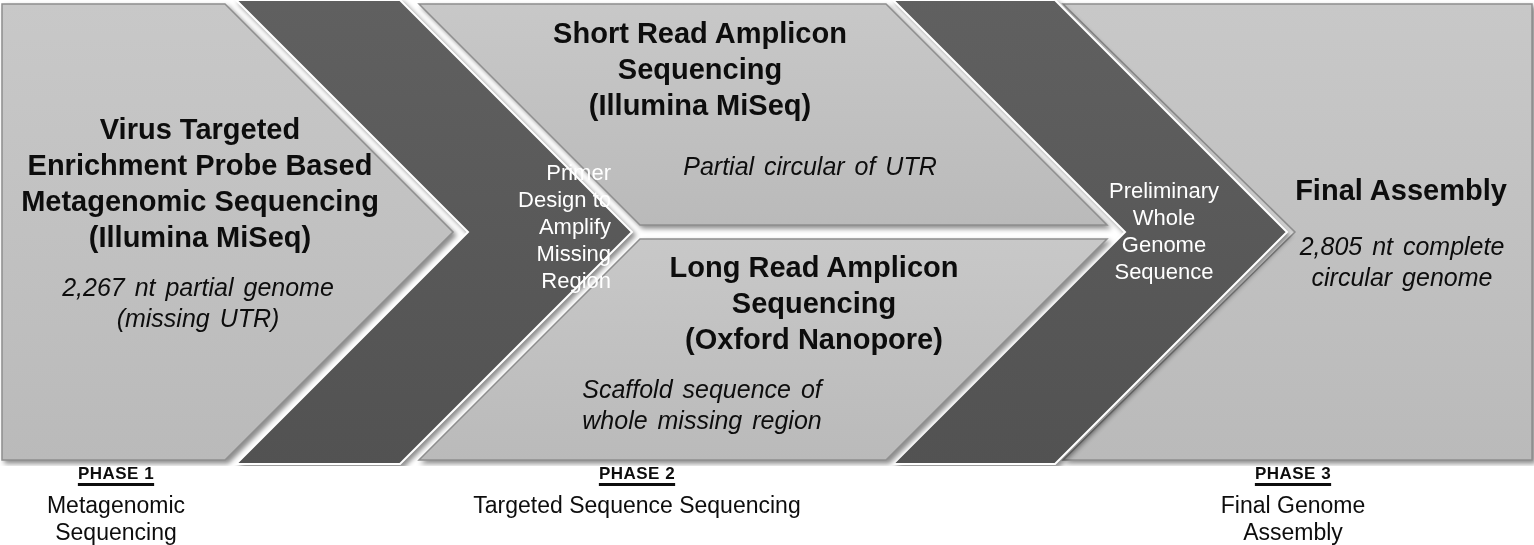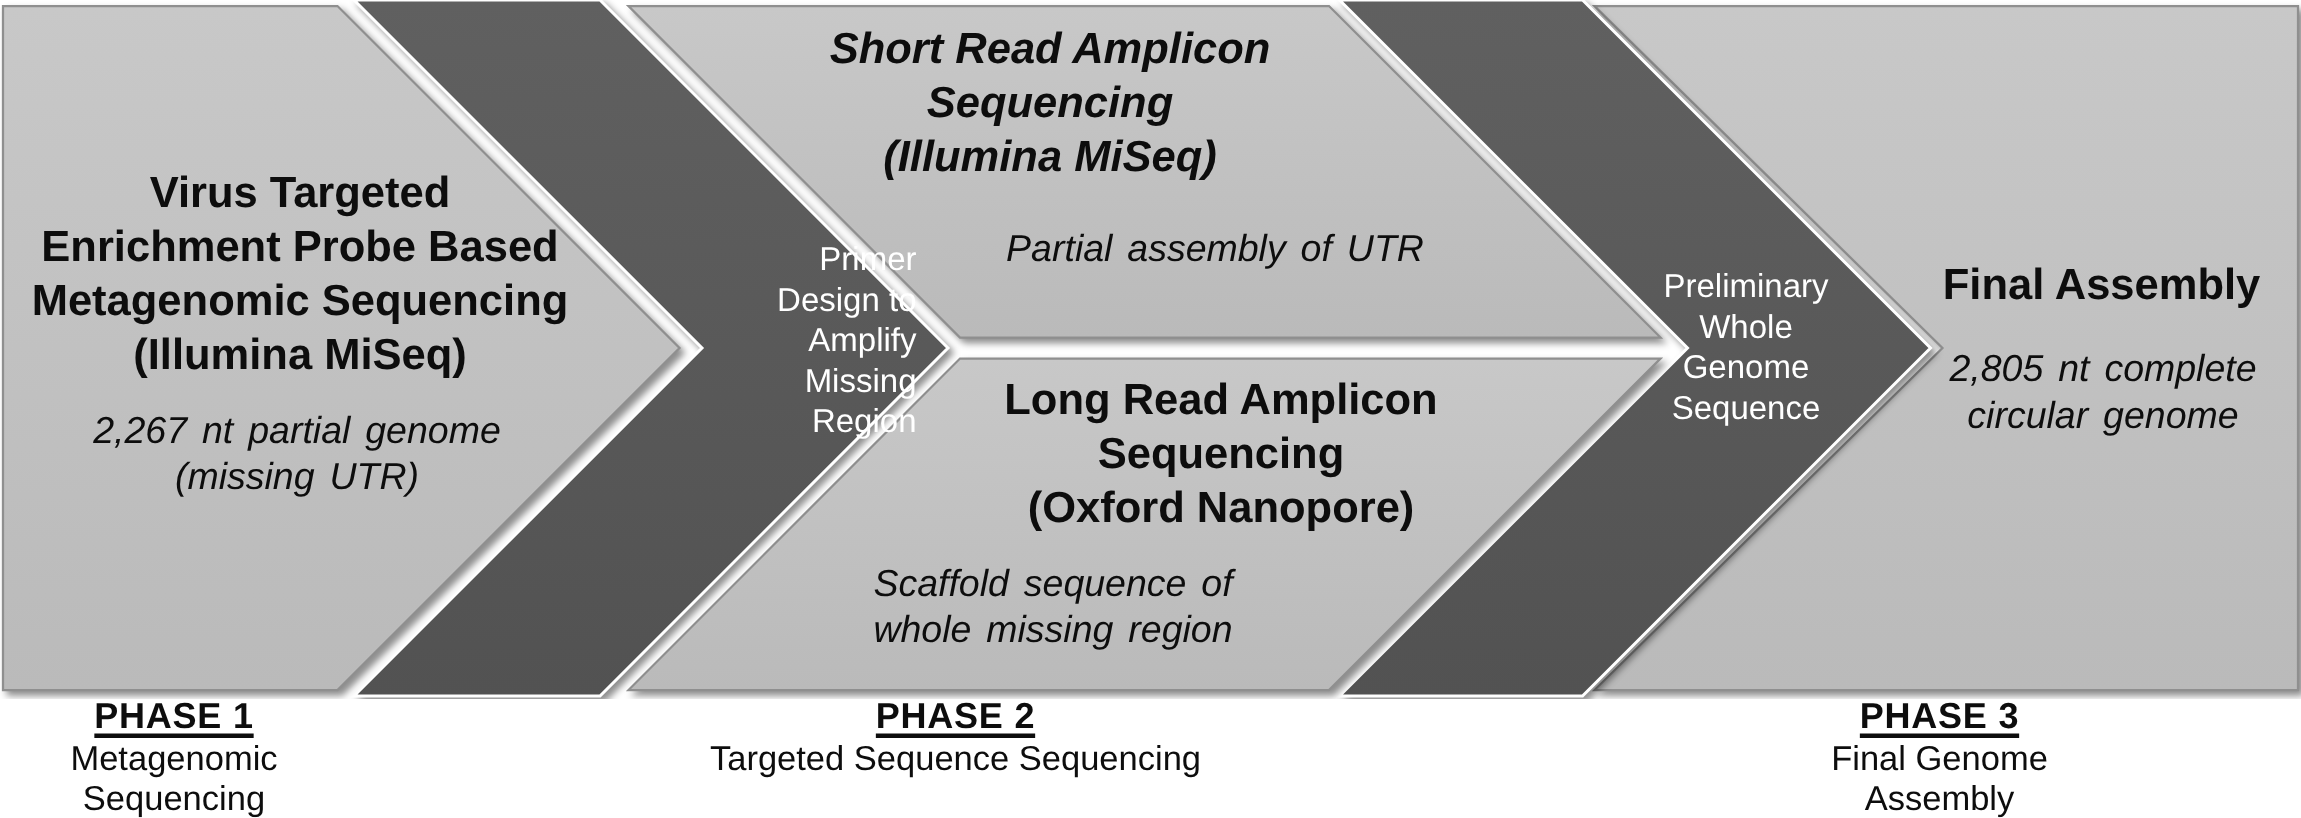--- a/index.html
+++ b/index.html
@@ -42,21 +42,21 @@
     line-height: 31px;
     word-spacing: 3px;
   }
   .arrow-label {
     color: #ffffff;
     font-size: 22px;
     line-height: 27px;
   }
   .phase-name {
     font-weight: bold;
-    font-size: 24px;
+    font-size: 17px;
     text-decoration: underline;
     text-decoration-thickness: 2.5px;
     text-underline-offset: 4px;
     letter-spacing: 0.5px;
   }
   .phase-desc {
     font-size: 23px;
     line-height: 27px;
   }
 </style>
@@ -91,24 +91,24 @@
 (Illumina MiSeq)</div>
   <div class="txt block-note" style="left:198px; top:272px; width:420px;">2,267 nt partial genome
 (missing UTR)</div>
 
   <div class="txt arrow-label" style="left:521px; top:159px; width:180px;text-align:right;">Primer
 Design to
 Amplify
 Missing
 Region</div>
 
-  <div class="txt block-title" style="left:700px; top:15px; width:440px;font-style:italic;">Short Read Amplicon
+  <div class="txt block-title" style="left:700px; top:15px; width:440px;">Short Read Amplicon
 Sequencing
 (Illumina MiSeq)</div>
-  <div class="txt block-note" style="left:810px; top:151px; width:420px;">Partial assembly of UTR</div>
+  <div class="txt block-note" style="left:810px; top:151px; width:420px;">Partial circular of UTR</div>
 
   <div class="txt block-title" style="left:814px; top:249px; width:440px;">Long Read Amplicon
 Sequencing
 (Oxford Nanopore)</div>
   <div class="txt block-note" style="left:702px; top:374px; width:420px;">Scaffold sequence of
 whole missing region</div>
 
   <div class="txt arrow-label" style="left:1164px; top:177px; width:200px;">Preliminary
 Whole
 Genome

